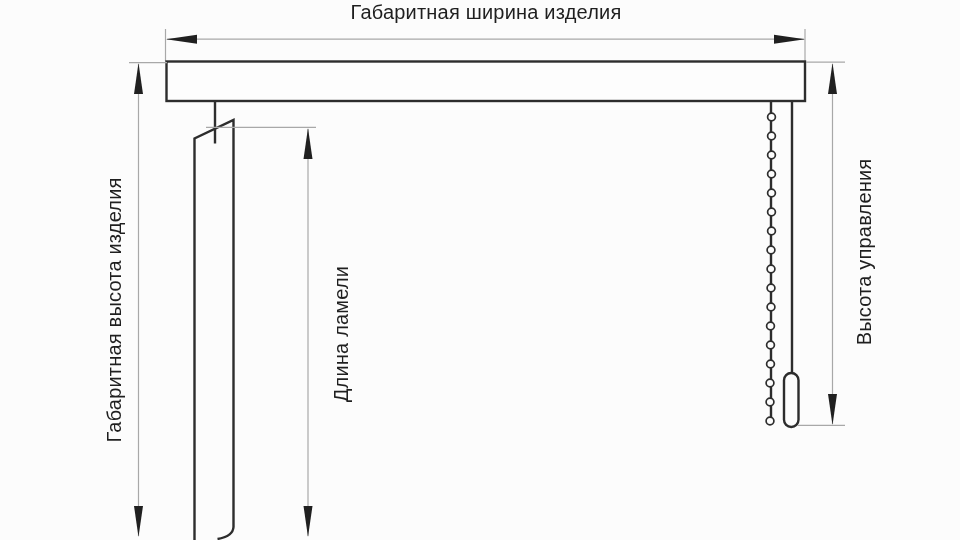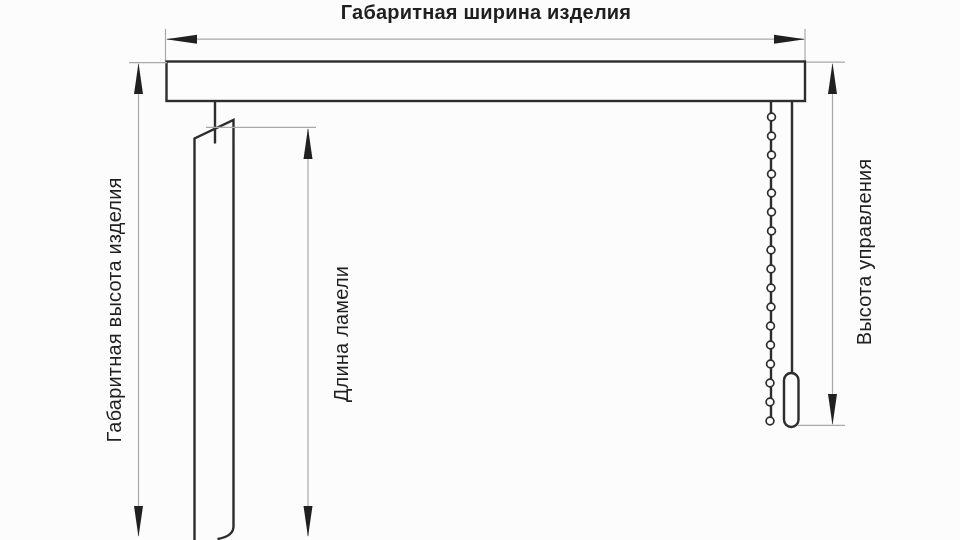--- a/index.html
+++ b/index.html
@@ -100,21 +100,21 @@
 
     <g>
       <line class="thin" x1="806" y1="62.2" x2="845" y2="62.2"></line>
       <line class="thin" x1="798" y1="425.4" x2="845" y2="425.4"></line>
       <line class="thin" x1="832.5" y1="64" x2="832.5" y2="424"></line>
       <polygon class="arrow" points="832.5,63 828,94 837,94"></polygon>
       <polygon class="arrow" points="832.5,425 828,394 837,394"></polygon>
     </g>
   </svg>
 
-  <div class="dim-label" style="left: 486px; top: 12px; font-weight: bold;">Габаритная ширина изделия</div>
+  <div class="dim-label" style="left: 486px; top: 12px;">Габаритная ширина изделия</div>
 
   <div class="dim-label rotated" style="left: 114px; top: 310px;">Габаритная высота изделия</div>
 
   <div class="dim-label rotated" style="left: 341px; top: 334px;">Длина ламели</div>
 
   <div class="dim-label rotated" style="left: 864px; top: 252px;">Высота управления</div>
 
 </div>
 
 </body></html>

